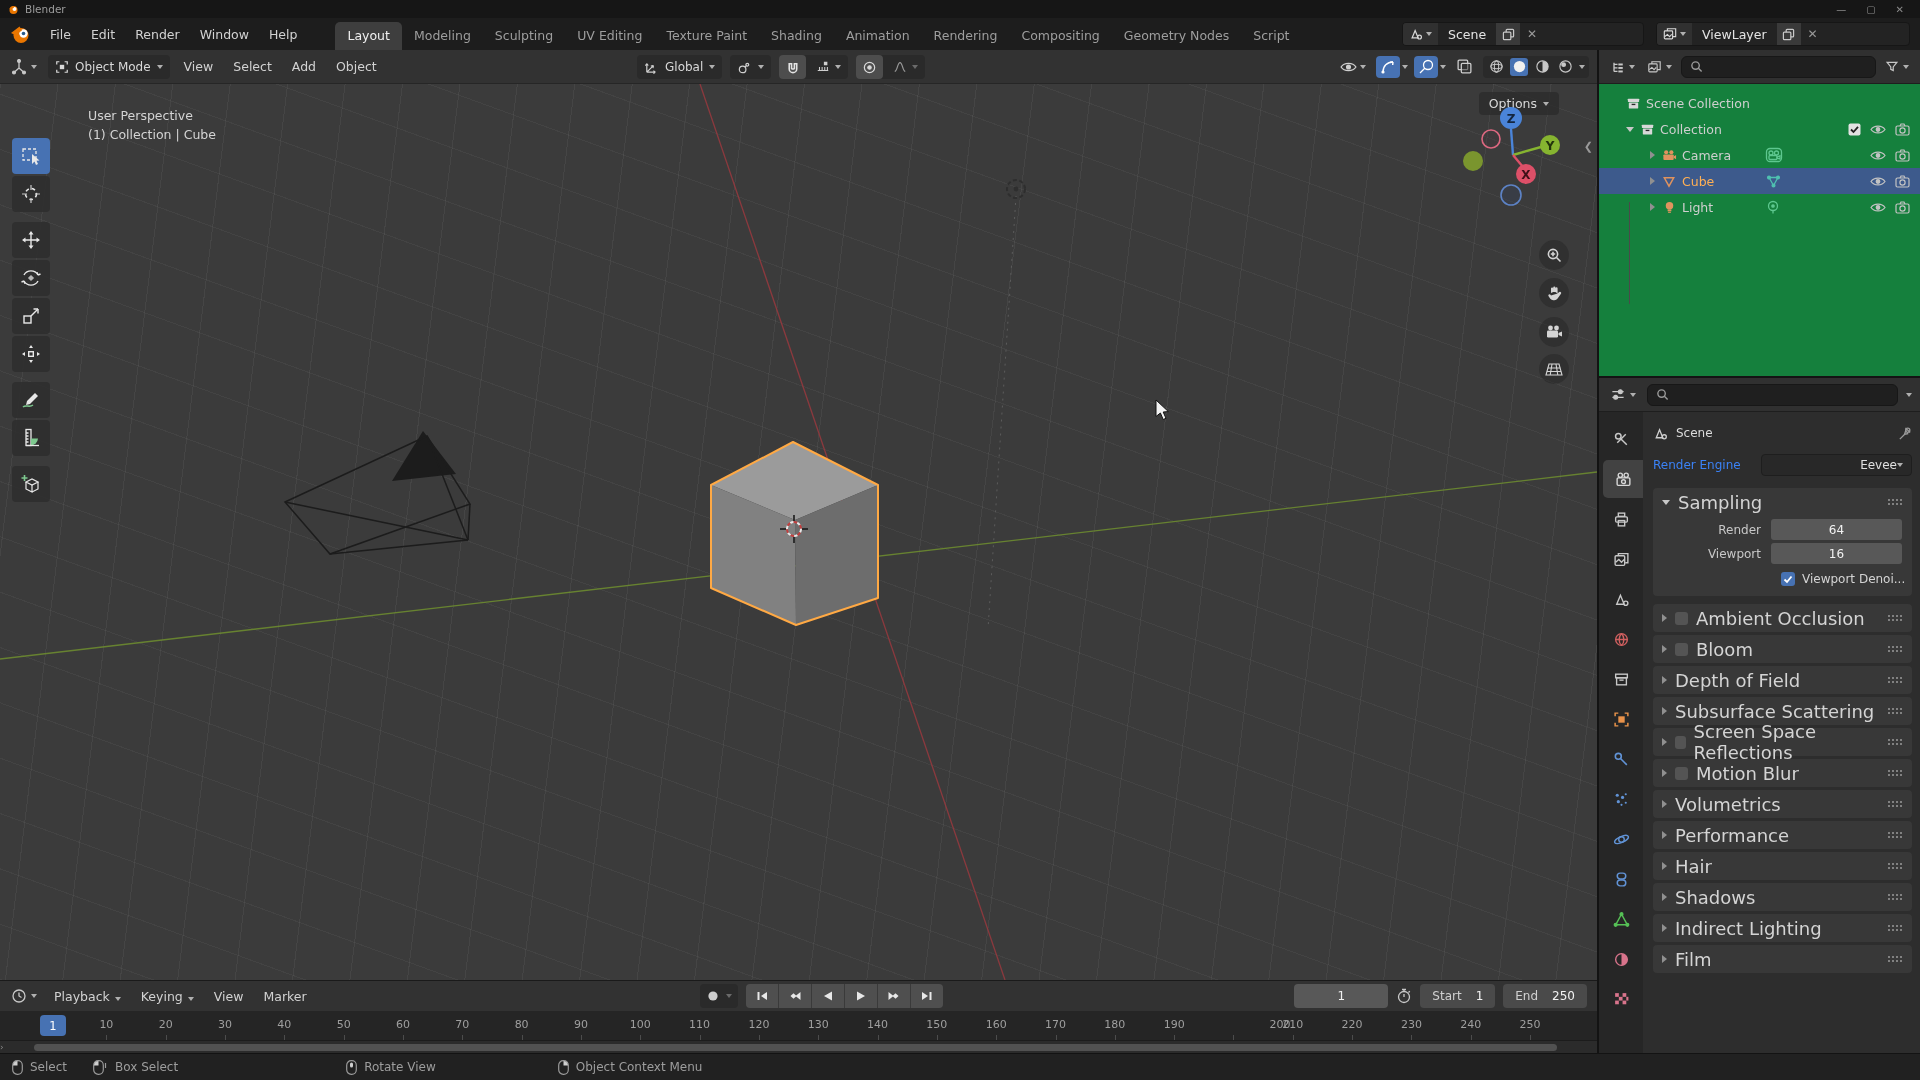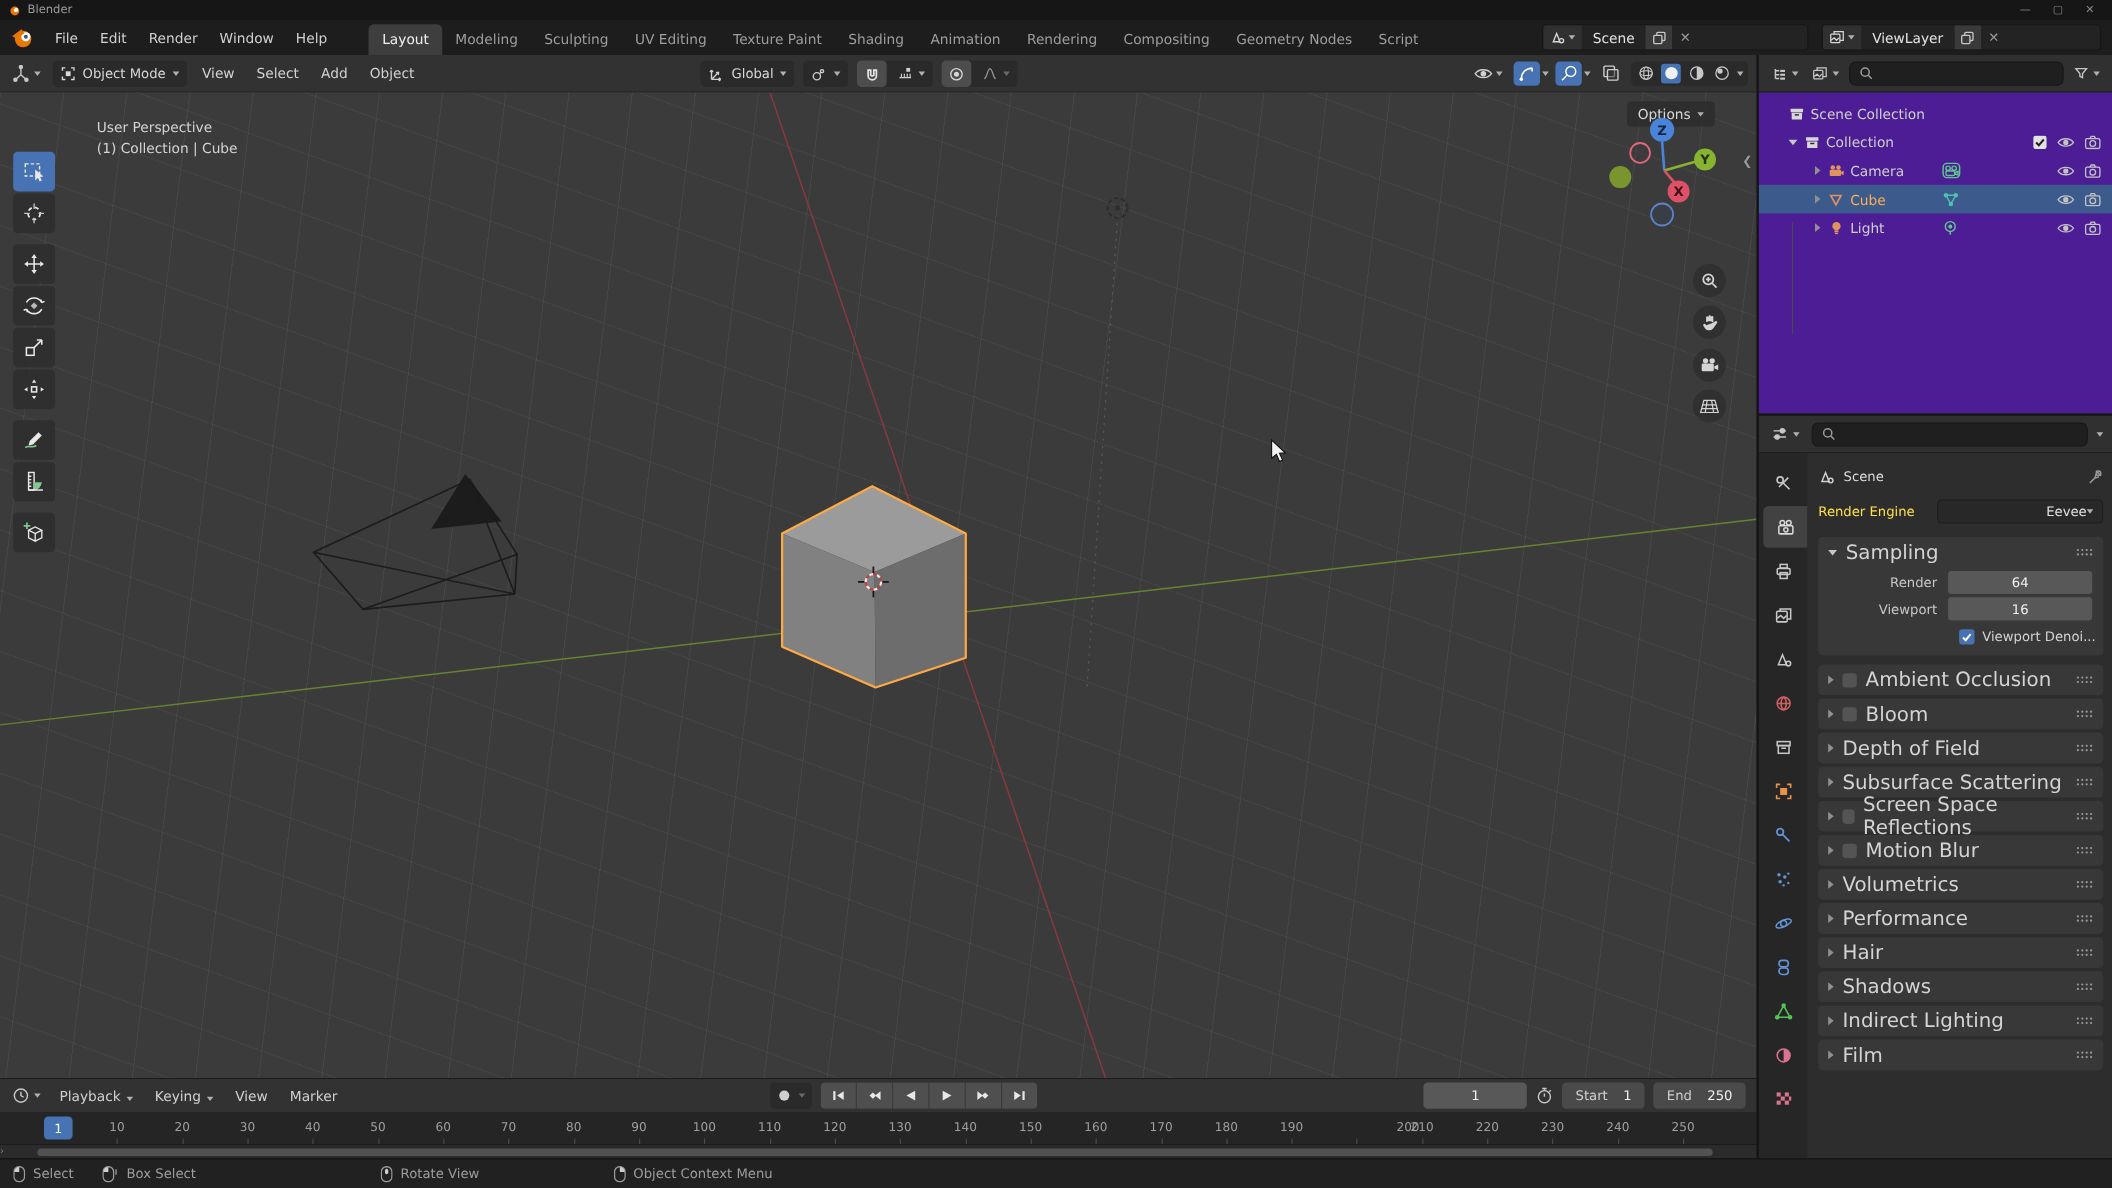--- a/index.html
+++ b/index.html
@@ -88,21 +88,21 @@
   .rangepill .lab{ color:#d0d0d0; } .rangepill .val{ color:#f2f2f2; }
   .truler{ position:relative; height:30px; background:#252525; border-bottom:1px solid #1c1c1c; }
   .tick{ position:absolute; top:7px; transform:translateX(-50%); color:#9f9f9f; font-size:11px; }
   .tickmark{ position:absolute; bottom:0; width:1px; height:5px; background:#4c4c4c; }
   .curframe{ position:absolute; left:40px; top:4px; width:26px; height:21px; background:#4772b3; color:#fff;
              border-radius:4px; display:flex; align-items:center; justify-content:center; font-size:11.5px;}
   .tscroll{ position:relative; height:12px; background:#2b2b2b; }
   .tscroll .bar{ position:absolute; left:34px; right:40px; top:3px; height:7px; background:#515151; border-radius:3.5px;}
   .tscroll .nub{ position:absolute; left:0; top:0; color:#8a8a8a; font-size:9px; line-height:12px;}
   
-  .outliner{ position:absolute; left:0; top:0; width:321px; height:326px; background:#4c1d95; }
+  .outliner{ position:absolute; left:0; top:0; width:321px; height:326px; background:#15803d; }
   .oheader{ height:34px; background:#303030; display:flex; align-items:center; gap:6px; padding:0 8px;
             border-bottom:1px solid #1e1e1e;}
   .searchpill{ flex:1; height:22px; background:#1f1f1f; border-radius:6px; display:flex; align-items:center;
                padding:0 8px; gap:6px; border:1px solid #171717;}
   .otree{ padding-top:6px; }
   .orow{ position:relative; height:26px; display:flex; align-items:center; color:#cfcfcf; font-size:12.5px; }
   .orow.selected{ background:#3d5a8c; }
   .orow.selected .olabel{ color:#ffb054; }
   .orow .disc{ width:14px; display:flex; justify-content:center; }
   .tri-r{ width:0;height:0;border-top:4px solid transparent;border-bottom:4px solid transparent;border-left:5px solid #909090;}
@@ -118,21 +118,21 @@
   .pheader{ height:34px; background:#303030; display:flex; align-items:center; gap:8px; padding:0 8px;
             border-bottom:1px solid #1e1e1e; }
   .pbody{ position:relative; height:643px; display:flex; }
   .ptabs{ width:44px; background:#262626; padding-top:8px; display:flex; flex-direction:column; gap:2px; }
   .ptab{ height:38px; display:flex; align-items:center; justify-content:center; }
   .ptab.active{ background:#424242; border-radius:5px 0 0 5px; margin-left:4px; }
   .pcontent{ flex:1; padding:8px 8px 0 10px; overflow:hidden; }
   .crumb{ display:flex; align-items:center; gap:8px; height:26px; color:#dcdcdc; }
   .crumb .pin{ margin-left:auto; }
   .engine-row{ display:flex; align-items:center; margin:8px 0 12px 0; }
-  .engine-row .lab{ width:108px; color:#fde047; }
+  .engine-row .lab{ width:108px; color:#3b82f6; }
   .dropdown{ flex:1; height:22px; background:#282828; border:1px solid #1e1e1e; border-radius:4px;
              display:flex; align-items:center; justify-content:flex-end; padding:0 8px; color:#e0e0e0;}
   .panel{ background:#383838; border-radius:4px; margin-bottom:3px; }
   .panel-head{ height:28px; display:flex; align-items:center; gap:8px; padding:0 9px; color:#d4d4d4; font-size:18px;}
   .panel-head .dots{ margin-left:auto; }
   .sampling{ padding-bottom:10px; margin-bottom:8px;}
   .srow{ display:flex; align-items:center; margin:3px 10px 3px 0; }
   .srow .lab{ flex:0 0 118px; text-align:right; padding-right:10px; color:#c8c8c8; }
   .srow .field{ flex:1; height:21px; background:#585858; border-radius:3px; display:flex; align-items:center;
                 justify-content:center; color:#f2f2f2; }

